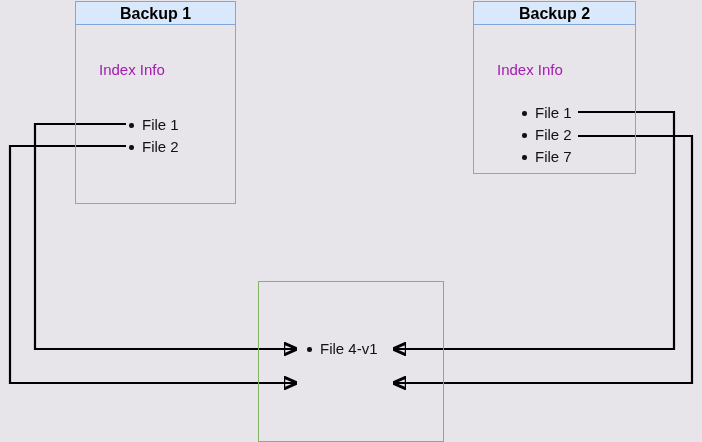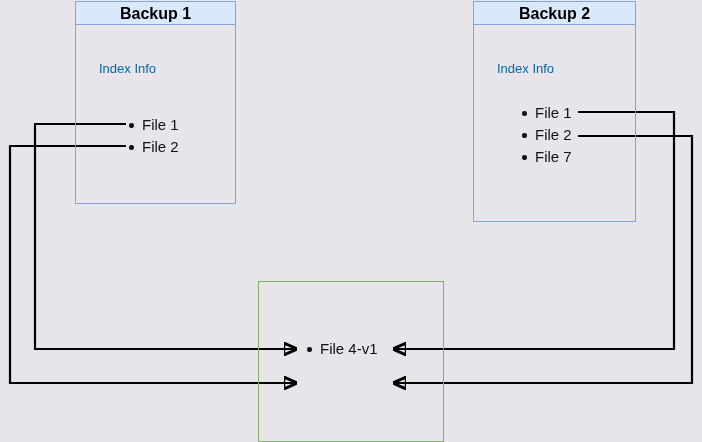--- a/index.html
+++ b/index.html
@@ -57,22 +57,22 @@
   }
   
   .node.green { border: 1.6px solid #82b366; }
   .node.green .title {
     background: #d5e8d4;
     border-bottom: 1.6px solid #82b366;
   }
 
   .section-label {
     position: absolute;
-    font-size: 13px;
-    color: #0369a1;
+    font-size: 15px;
+    color: #a21caf;
     white-space: nowrap;
   }
 
   .bullets {
     position: absolute;
     margin: 0;
     padding: 0;
     list-style: none;
   }
   .bullets li {
@@ -134,21 +134,21 @@
     <div class="title">Backup 1</div>
     <div class="body">
       <span class="section-label" style="left:23px; top:36px;">Index Info</span>
       <ul class="bullets" style="left:50px; top:89px;">
         <li>File 1</li>
         <li>File 2</li>
       </ul>
     </div>
   </div>
 
-  <div class="node blue" style="left:473px; top:1px; width:163px; height:221px;">
+  <div class="node blue" style="left:473px; top:1px; width:163px; height:173px;">
     <div class="title">Backup 2</div>
     <div class="body">
       <span class="section-label" style="left:23px; top:36px;">Index Info</span>
       <ul class="bullets" style="left:45px; top:77px;">
         <li>File 1</li>
         <li>File 2</li>
         <li>File 7</li>
       </ul>
     </div>
   </div>

